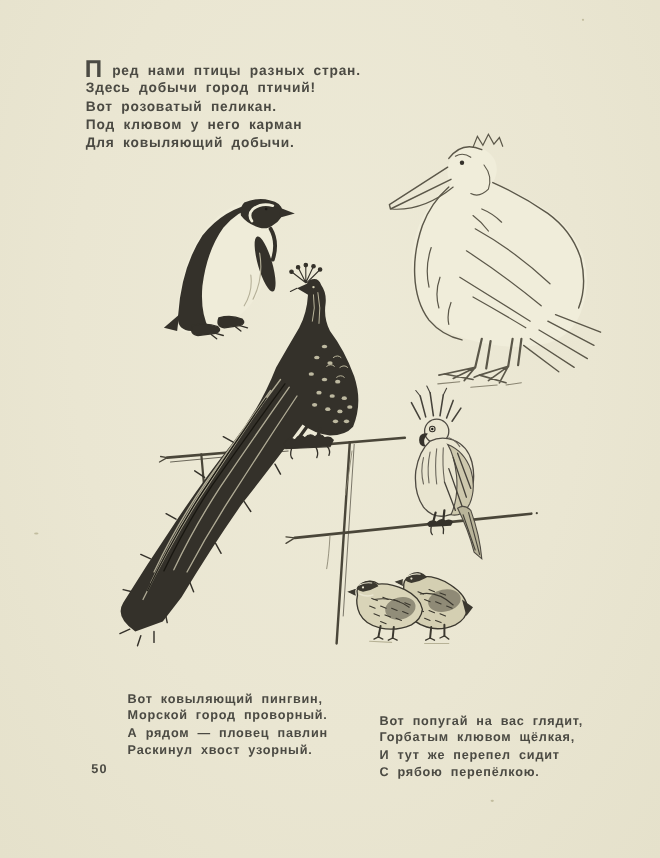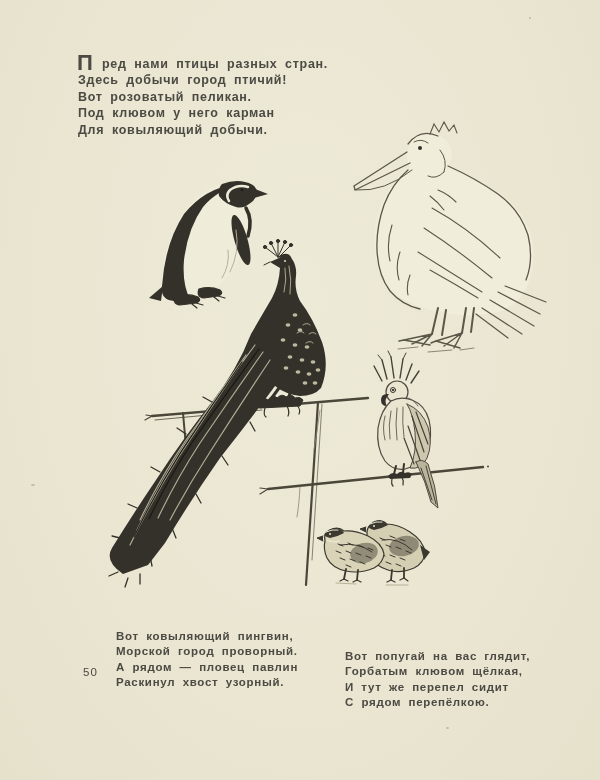--- a/index.html
+++ b/index.html
@@ -16,21 +16,21 @@
   .poem .line{white-space:nowrap;}
   .intro{left:78px;top:56px;font-size:12.5px;line-height:16.4px;}
   .intro .first{padding-left:24px;}
   .dropcap{
     position:absolute;left:-1px;top:-4px;
     font-size:22px;font-weight:700;line-height:22px;
   }
   .col{font-size:11.5px;line-height:15.3px;}
   .col-left{left:100px;top:629px;margin-left:16px;}
   .col-right{left:345px;top:629px;margin-top:20px;}
-  .pageno{position:absolute;left:83px;top:666px;font-size:11.5px;font-weight:400;letter-spacing:1px;}
+  .pageno{position:absolute;left:83px;top:694px;font-size:11.5px;font-weight:700;letter-spacing:1px;}
   .art{position:absolute;left:0;top:0;}
   .speck{position:absolute;border-radius:50%;background:#c2bd9f;}
 </style>
 </head>
 <body>
 
 <div class="page">
 
   <svg class="art" width="600" height="780" viewBox="0 0 600 780">
 
@@ -235,21 +235,21 @@
     <div class="line">Вот ковыляющий пингвин,</div>
     <div class="line">Морской город проворный.</div>
     <div class="line">А рядом — пловец павлин</div>
     <div class="line">Раскинул хвост узорный.</div>
   </div>
 
   <div class="poem col col-right">
     <div class="line">Вот попугай на вас глядит,</div>
     <div class="line">Горбатым клювом щёлкая,</div>
     <div class="line">И тут же перепел сидит</div>
-    <div class="line">С рядом перепёлкою.</div>
+    <div class="line">С рябою перепёлкою.</div>
   </div>
 
   <div class="pageno">50</div>
 
   <div class="speck" style="left:31px;top:484px;width:4px;height:2px;"></div>
   <div class="speck" style="left:529px;top:17px;width:2px;height:2px;"></div>
   <div class="speck" style="left:446px;top:727px;width:3px;height:2px;"></div>
 
 </div>
 

